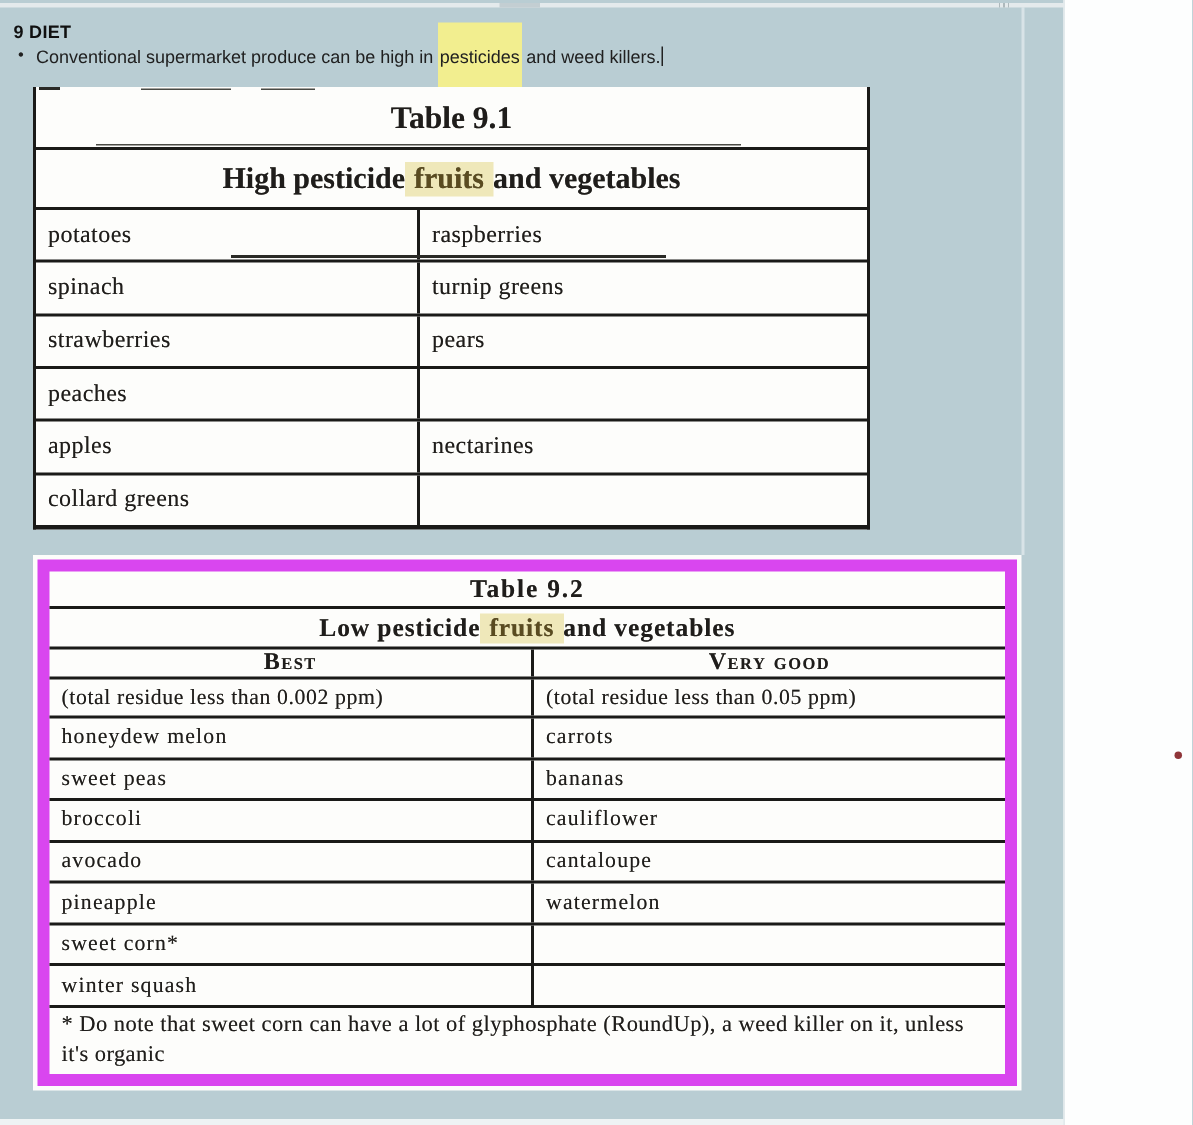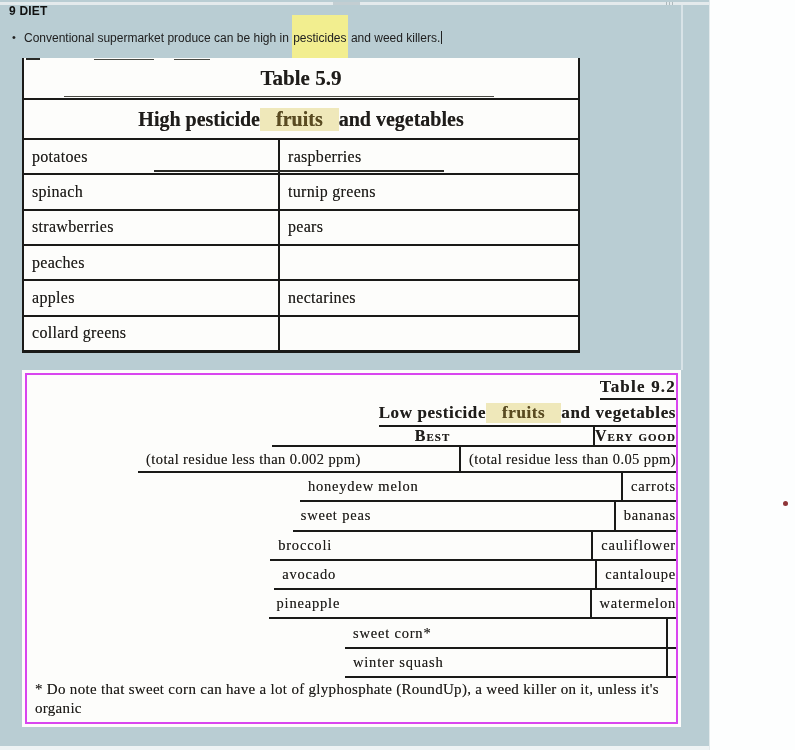--- a/index.html
+++ b/index.html
@@ -16,21 +16,21 @@
   .top-strip{position:absolute;left:0;top:2px;width:709px;height:3px;background:var(--strip);}
   .top-thumb{position:absolute;left:333px;top:2px;width:27px;height:3px;background:var(--thumb);}
   .top-ticks{position:absolute;left:666px;top:2px;width:8px;height:3px;
              background:repeating-linear-gradient(90deg,#aeb9bc 0 1px,transparent 1px 3px);}
   .right-panel{position:absolute;left:709px;top:0;width:86px;height:750px;background:var(--panel);border-left:1px solid #e3eaec;}
   .bottom-strip{position:absolute;left:0;top:746px;width:709px;height:4px;background:#eef3f4;}
   .page-edge{position:absolute;left:681px;top:5px;width:2px;height:365px;background:rgba(255,255,255,.45);}
   .red-dot{position:absolute;left:783px;top:501px;width:5px;height:5px;border-radius:50%;background:var(--dot);}
 
   
-  .sec-head{position:absolute;left:9px;top:4px;font-size:12px;font-weight:700;color:#101010;letter-spacing:.2px;}
+  .sec-head{position:absolute;left:9px;top:14px;font-size:12px;font-weight:700;color:#101010;letter-spacing:.2px;}
   .bullet-line{position:absolute;left:12px;top:31px;font-size:12px;color:var(--para);white-space:nowrap;}
   .bullet-marker{display:inline-block;width:12px;font-size:11px;vertical-align:top;}
   .hl{background:var(--mark);padding:16px 1px;}
   .caret{display:inline-block;width:1px;height:13px;background:#222;vertical-align:-2px;margin-left:1px;}
 
   
   .scan{position:absolute;background:var(--scanbg);color:var(--ink);
         font-family:"Liberation Serif",serif;
         text-shadow:0 0 .4px rgba(20,18,10,.55);}
   .scan-dash{position:absolute;background:#2a2a26;height:2px;}
@@ -45,36 +45,36 @@
   .t1-sub{height:40px;border-bottom:2px solid var(--line);display:flex;align-items:center;justify-content:center;
           font-weight:700;font-size:20px;position:relative;}
   .t1-row{flex:1;display:flex;border-bottom:2px solid var(--line);}
   .t1-row:last-child{border-bottom:none;}
   .t1-cell{display:flex;align-items:center;padding-left:8px;font-size:16px;letter-spacing:.3px;}
   .t1-cell.l{width:256px;border-right:2px solid var(--line);}
   .t1-cell.r{flex:1;}
 
   
   .t2{left:22px;top:370px;width:659px;height:357px;padding:3px;}
-  .t2-box{width:100%;height:100%;border:2px solid #d946ef;display:flex;flex-direction:column;background:transparent;align-items:flex-end;}
+  .t2-box{width:100%;height:100%;border:8px solid #d946ef;display:flex;flex-direction:column;background:transparent;}
   .t2-title{height:25px;border-bottom:2px solid var(--line);display:flex;align-items:center;justify-content:center;
             font-weight:700;font-size:17px;letter-spacing:1.2px;}
   .t2-sub{height:27px;border-bottom:2px solid var(--line);display:flex;align-items:center;justify-content:center;
           font-weight:700;font-size:17px;letter-spacing:.6px;}
   .t2-cols{height:20px;display:flex;border-bottom:2px solid var(--line);}
   .t2-col{display:flex;align-items:center;justify-content:center;font-weight:700;font-size:16px;
           font-variant:small-caps;letter-spacing:1px;}
   .t2-residue{height:26px;display:flex;border-bottom:2px solid var(--line);}
   .t2-residue .t2-cell{font-size:14.5px;letter-spacing:.4px;}
   .t2-row{flex:1;display:flex;border-bottom:2px solid var(--line);}
   .t2-cell{display:flex;align-items:center;padding-left:8px;font-size:14.5px;letter-spacing:.8px;}
   .t2-cell.l,.t2-col.l{width:323px;border-right:2px solid var(--line);}
   .t2-cell.r,.t2-col.r{flex:1;}
   .t2-foot{height:44px;padding:2px 8px 0;font-size:15px;line-height:1.3;letter-spacing:.3px;}
-  .scanhl{background:var(--scanmark);color:var(--scanmarkink);padding:0 16px;}
+  .scanhl{background:var(--scanmark);color:var(--scanmarkink);padding:0 6px;}
 </style>
 </head>
 <body>
 
 <div class="stage">
 
   <div class="top-strip"></div>
   <div class="top-thumb"></div>
   <div class="top-ticks"></div>
   <div class="right-panel"></div>
@@ -89,21 +89,21 @@
 
   <div class="scan t1">
 
     <div class="scan-dash" style="left:2px;top:0;width:14px;"></div>
     <div class="scan-dash thin" style="left:70px;top:1px;width:60px;"></div>
     <div class="scan-dash thin" style="left:150px;top:1px;width:36px;"></div>
     <div class="scan-dash thin" style="left:40px;top:38px;width:430px;"></div>
     <div class="scan-dash" style="left:130px;top:112px;width:290px;"></div>
 
     <div class="t1-title">
-      <span>Table 5.9</span>
+      <span>Table 9.1</span>
     </div>
     <div class="t1-sub">
       <span>High pesticide </span>
         <span class="scanhl">fruits</span>
         <span> and vegetables</span>
     </div>
 
     <div class="t1-row">
       <div class="t1-cell l">potatoes</div>
       <div class="t1-cell r">raspberries</div>

